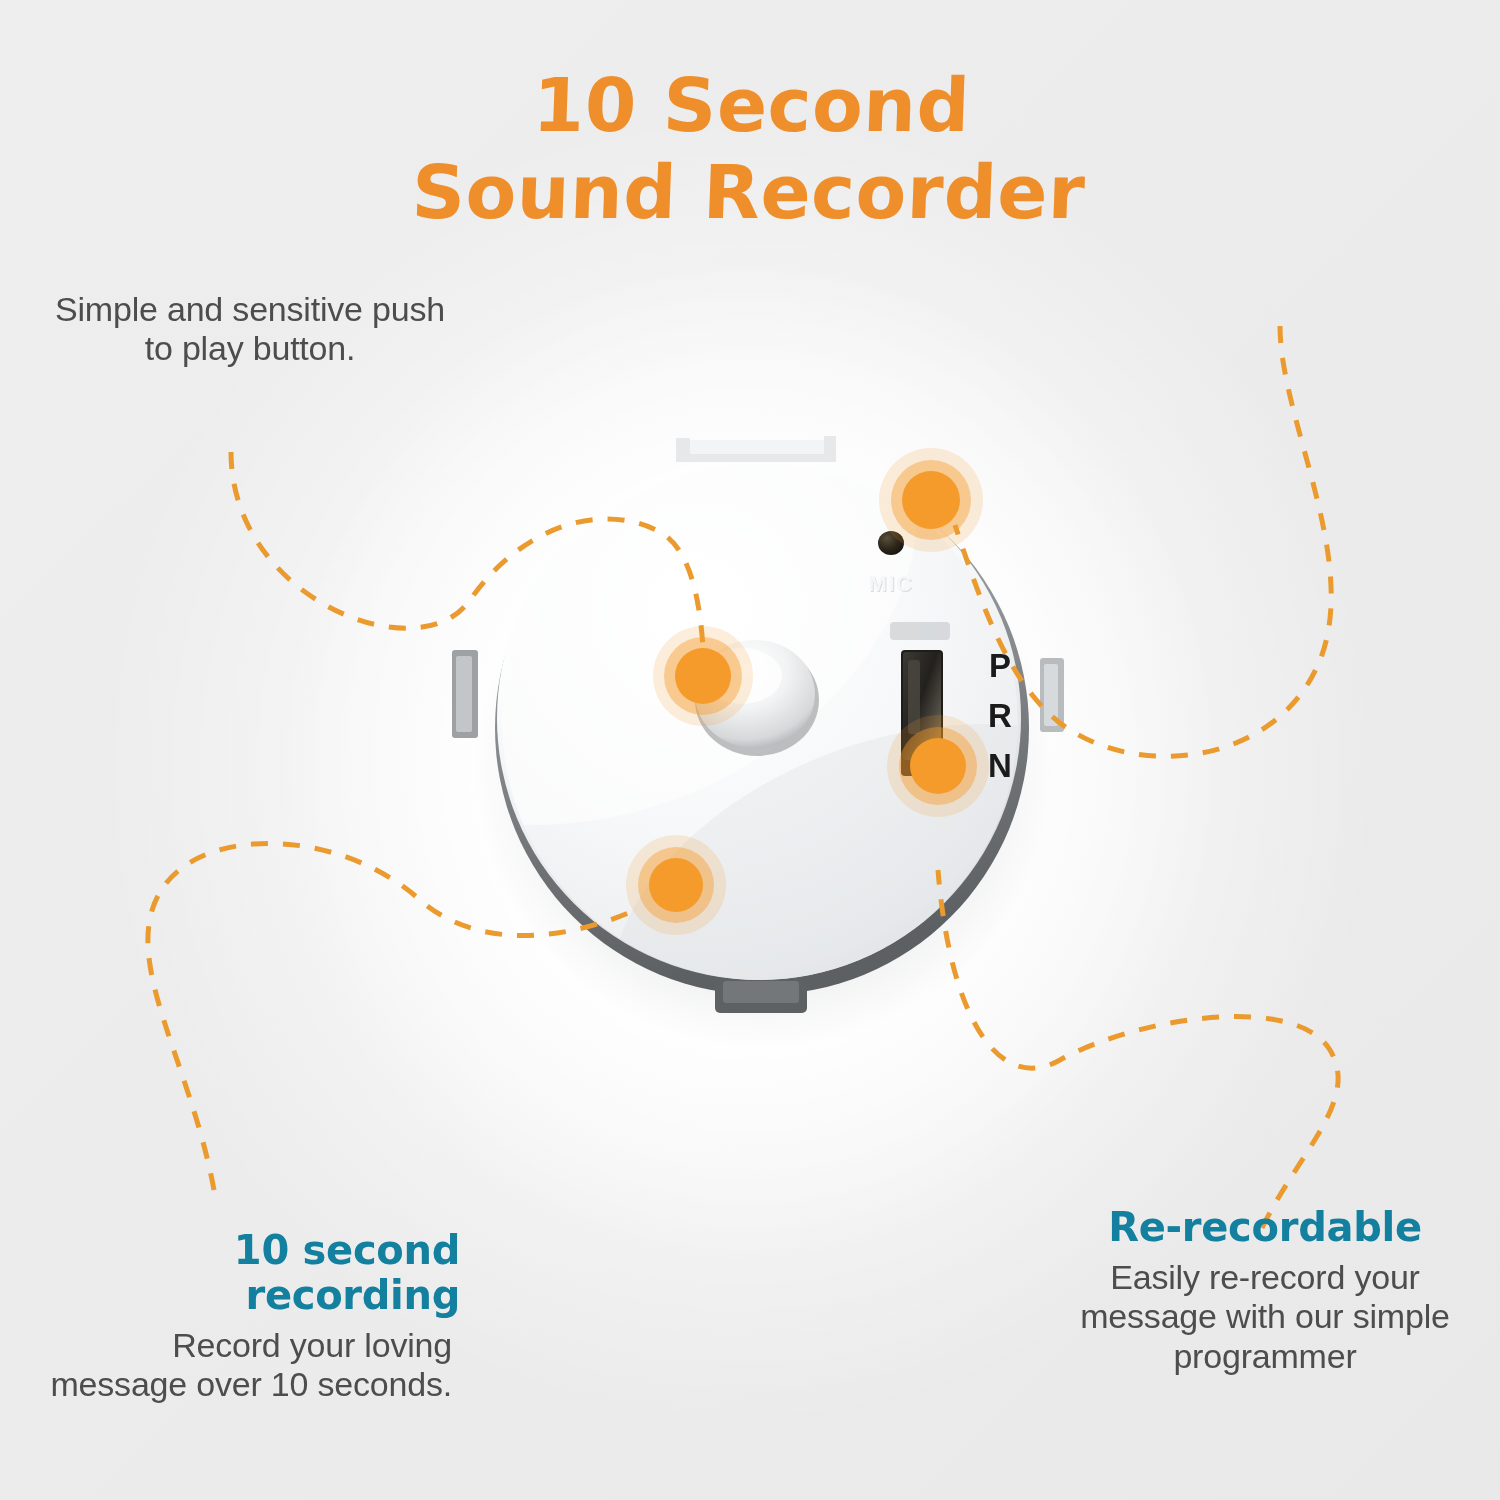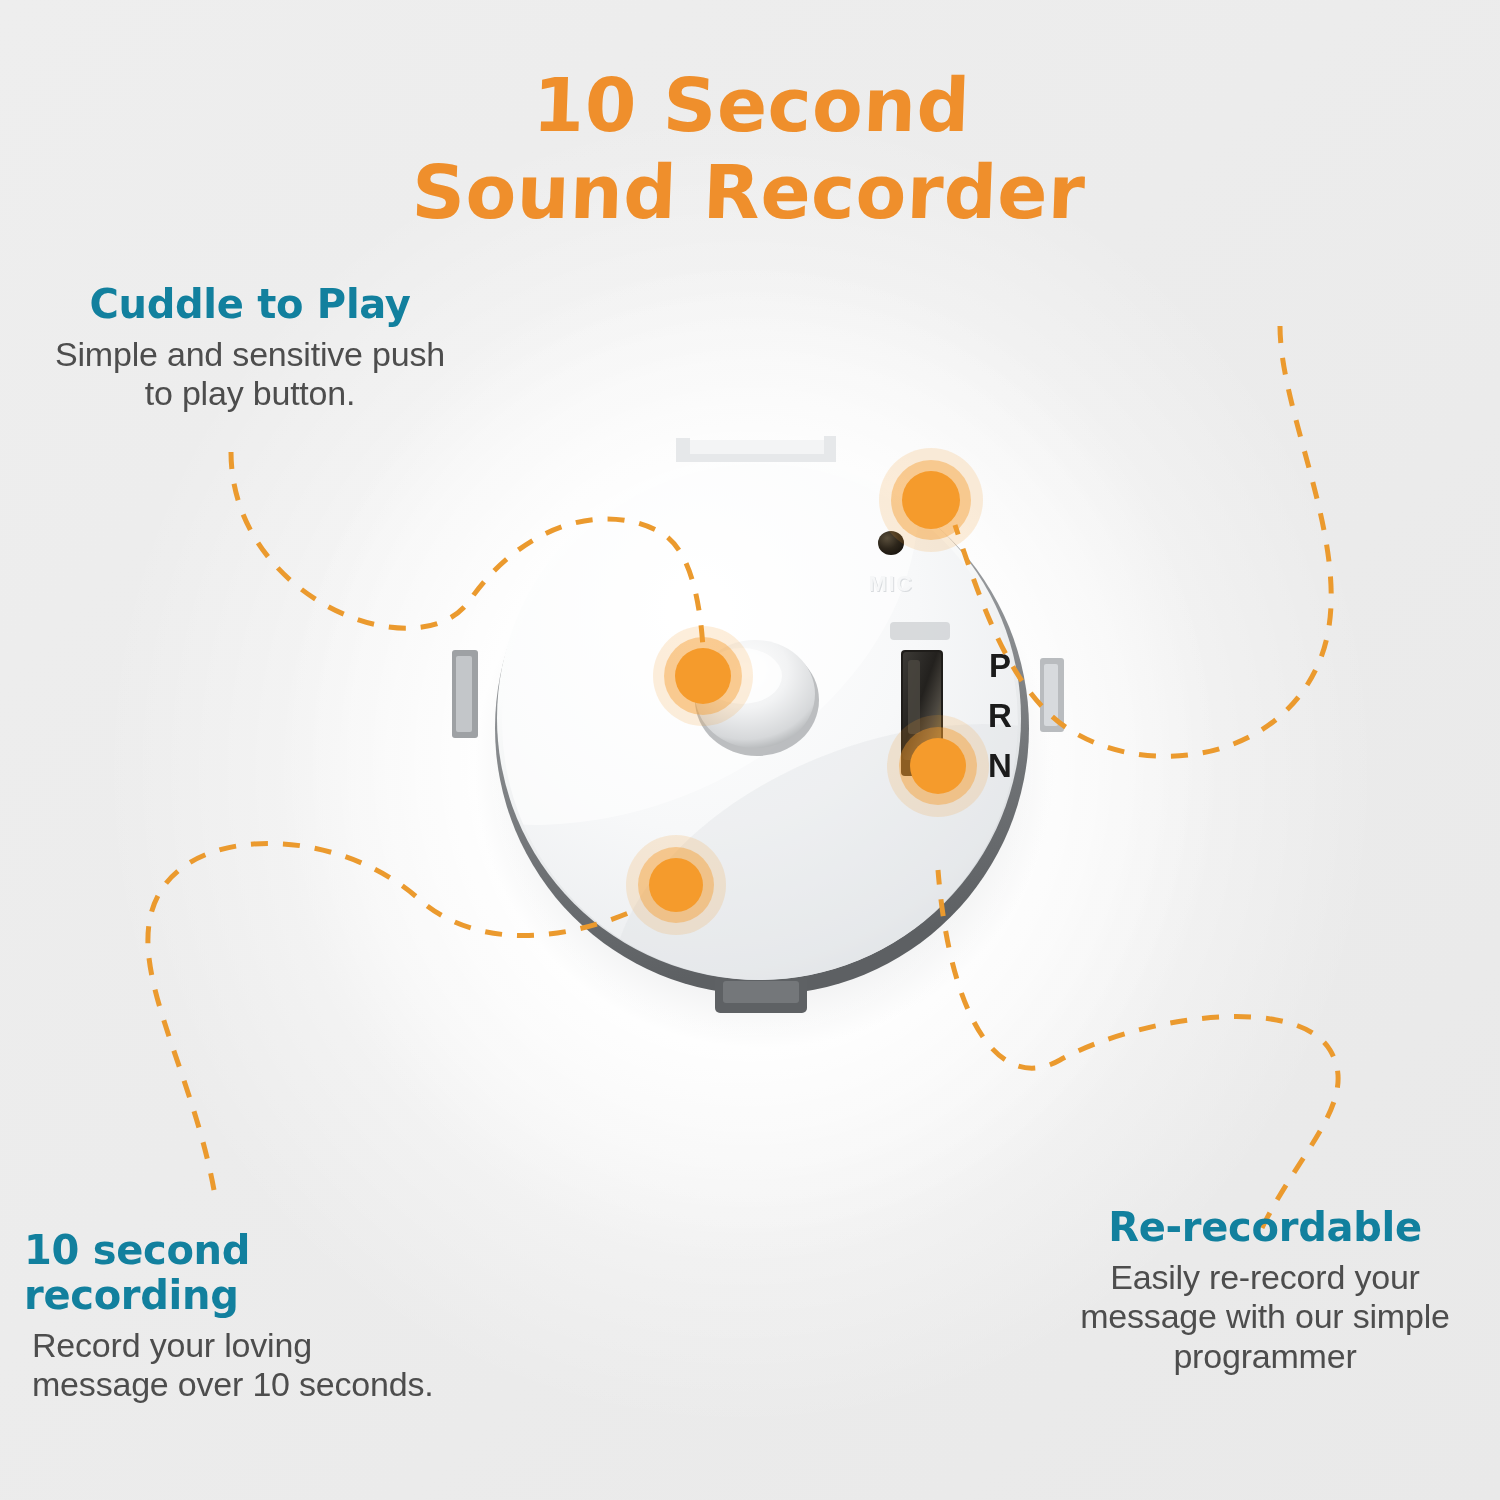--- a/index.html
+++ b/index.html
@@ -58,21 +58,21 @@
     color: #4d4d4d;
     font-family: "Liberation Sans", sans-serif;
     font-weight: 400;
     font-size: 34px;
     line-height: 1.16;
     letter-spacing: -0.2px;
   }
 
   #feat-cuddle   { left: 40px;  top: 282px; width: 420px; text-align: center; }
   #feat-clear    { left: 1060px;top: 282px; width: 410px; text-align: center; }
-  #feat-tensec   { left: 24px;  top: 1228px;width: 420px; text-align: left; }
+  #feat-tensec   { left: 40px;  top: 1228px;width: 420px; text-align: right; }
   #feat-rerec    { left: 1055px;top: 1205px;width: 420px; text-align: center; }
 
   
   #paths, #device-svg, #hotspots {
     position: absolute;
     left: 0; top: 0;
     width: 1500px; height: 1500px;
   }
   #paths { pointer-events: none; }
 
@@ -216,21 +216,20 @@
       <circle class="hot-core" cx="938" cy="766" r="28"></circle>
     </g>
     <g>
       <circle class="hot-r2" cx="676" cy="885" r="50"></circle>
       <circle class="hot-r1" cx="676" cy="885" r="38"></circle>
       <circle class="hot-core" cx="676" cy="885" r="27"></circle>
     </g>
   </svg>
 
   <div class="feature" id="feat-cuddle">
-    <h2>Cuddle to Play</h2>
     <p>Simple and sensitive push to play button.</p>
   </div>
 
   <div class="feature" id="feat-clear">
   </div>
 
   <div class="feature" id="feat-tensec">
     <h2>10 second recording</h2>
     <p>Record your loving message over 10 seconds.</p>
   </div>

